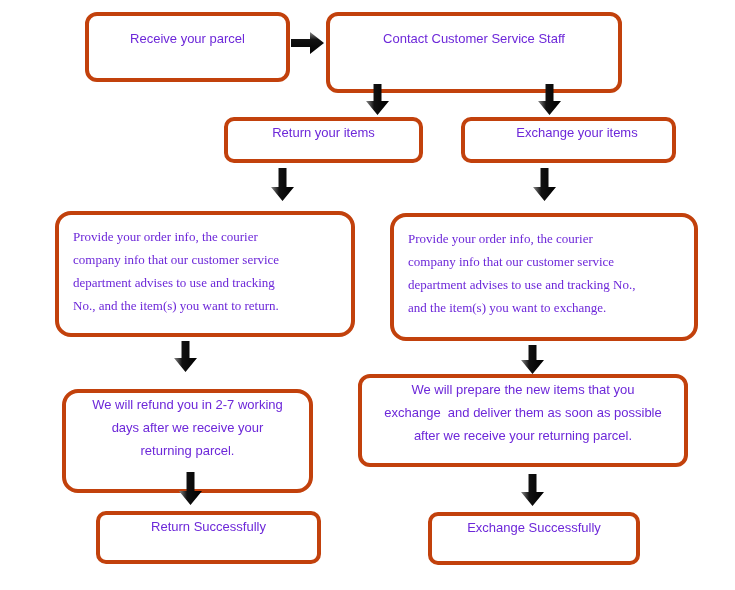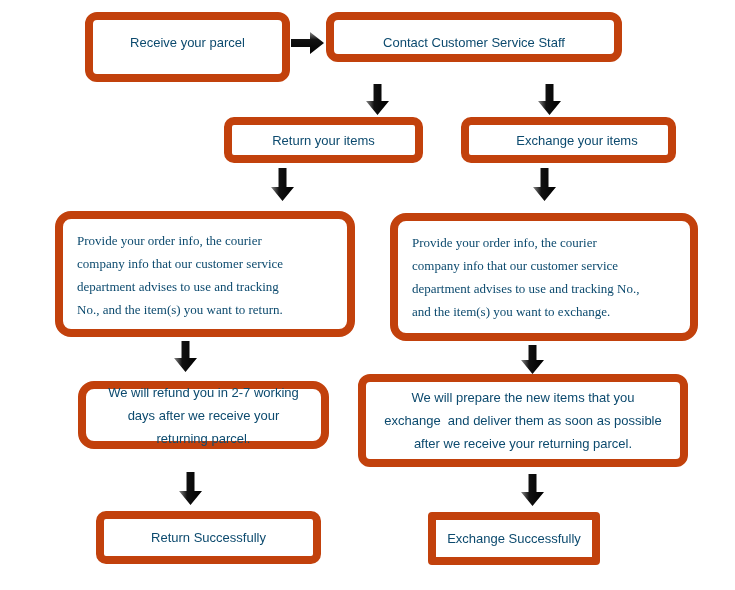--- a/index.html
+++ b/index.html
@@ -8,39 +8,39 @@
     width: 735px;
     height: 590px;
     background: #ffffff;
     font-family: "Liberation Sans", "DejaVu Sans", sans-serif;
     color: #1c1c1c;
     overflow: hidden;
   }
   .node {
     position: absolute;
     box-sizing: border-box;
-    border: 8px solid #c2410c;
+    border: 4px solid #c2410c;
     border-radius: 12px;
     background: #ffffff;
     font-size: 13px;
     line-height: 23px;
-    color: #0c4a6e;
+    color: #6d28d9;
   }
   .node .txt { white-space: pre-wrap; }
   .top-center {
     display: flex;
     justify-content: center;
     align-items: flex-start;
     padding-top: 11px;
     text-align: center;
   }
   .mid-center {
     display: flex;
     justify-content: center;
-    align-items: center;
+    align-items: flex-start;
     text-align: center;
   }
   .para-left {
     padding: 10px 14px;
     text-align: left;
     font-family: Liberation Serif, serif;
   }
   .arrow { position: absolute; }
 </style>
 </head>
@@ -64,21 +64,21 @@
   </svg>
 
   <div class="node top-center" style="left:85px; top:12px; width:205px; height:70px;">
     <span class="txt">Receive your parcel</span>
   </div>
 
   <svg class="arrow" style="left:291px; top:31px;" width="33" height="24" viewBox="0 0 33 24">
     <polygon points="0,8 19,8 19,1 33,12 19,23 19,16 0,16" fill="url(#gradH)"></polygon>
   </svg>
 
-  <div class="node top-center" style="left:326px; top:12px; width:296px; height:50px;">
+  <div class="node top-center" style="left:326px; top:12px; width:296px; height:81px;">
     <span class="txt">Contact Customer Service Staff</span>
   </div>
 
   <svg class="arrow" style="left:366px; top:84px;" width="23" height="31" viewBox="0 0 23 31">
     <polygon points="7.5,0 15.5,0 15.5,17 23,17 11.5,31 0,17 7.5,17" fill="url(#gradV)"></polygon>
   </svg>
   <svg class="arrow" style="left:538px; top:84px;" width="23" height="31" viewBox="0 0 23 31">
     <polygon points="7.5,0 15.5,0 15.5,17 23,17 11.5,31 0,17 7.5,17" fill="url(#gradV)"></polygon>
   </svg>
 
@@ -109,38 +109,38 @@
 and the item(s) you want to exchange.</span>
   </div>
 
   <svg class="arrow" style="left:174px; top:341px;" width="23" height="31" viewBox="0 0 23 31">
     <polygon points="7.5,0 15.5,0 15.5,17 23,17 11.5,31 0,17 7.5,17" fill="url(#gradV)"></polygon>
   </svg>
   <svg class="arrow" style="left:521px; top:345px;" width="23" height="29" viewBox="0 0 23 29">
     <polygon points="7.5,0 15.5,0 15.5,15 23,15 11.5,29 0,15 7.5,15" fill="url(#gradV)"></polygon>
   </svg>
 
-  <div class="node mid-center" style="left:62px; top:381px; width:251px; height:68px; border-radius:16px;margin-left:16px;">
+  <div class="node mid-center" style="left:62px; top:389px; width:251px; height:104px; border-radius:16px;">
     <span class="txt">We will refund you in 2-7 working
 days after we receive your
 returning parcel.</span>
   </div>
   <div class="node mid-center" style="left:358px; top:374px; width:330px; height:93px; border-radius:12px;">
     <span class="txt">We will prepare the new items that you
 exchange  and deliver them as soon as possible
 after we receive your returning parcel.</span>
   </div>
 
   <svg class="arrow" style="left:179px; top:472px;" width="23" height="33" viewBox="0 0 23 33">
     <polygon points="7.5,0 15.5,0 15.5,19 23,19 11.5,33 0,19 7.5,19" fill="url(#gradV)"></polygon>
   </svg>
   <svg class="arrow" style="left:521px; top:474px;" width="23" height="32" viewBox="0 0 23 32">
     <polygon points="7.5,0 15.5,0 15.5,18 23,18 11.5,32 0,18 7.5,18" fill="url(#gradV)"></polygon>
   </svg>
 
   <div class="node mid-center" style="left:96px; top:511px; width:225px; height:53px; border-radius:10px;">
     <span class="txt">Return Successfully</span>
   </div>
-  <div class="node mid-center" style="left:428px; top:512px; width:172px; height:53px; border-radius:4px;">
+  <div class="node mid-center" style="left:428px; top:512px; width:212px; height:53px; border-radius:10px;">
     <span class="txt">Exchange Successfully</span>
   </div>
 
 </div>
 
 </body></html>

